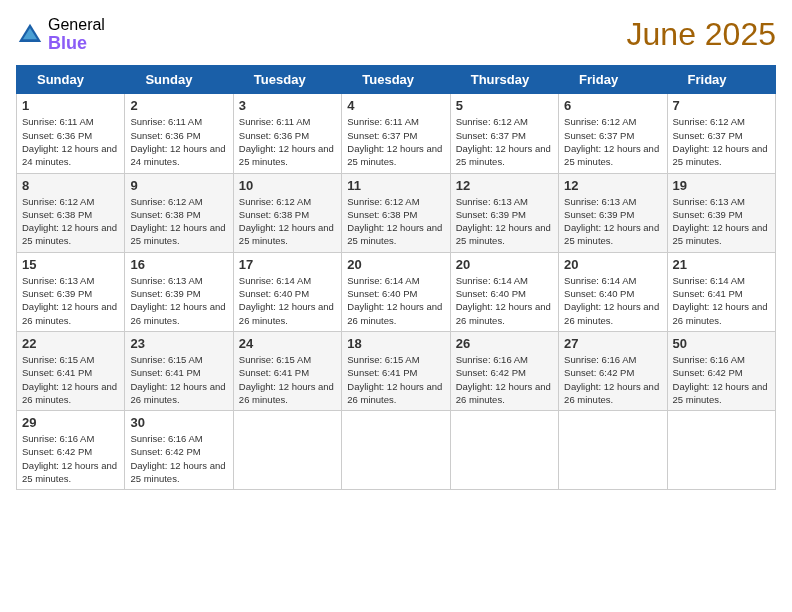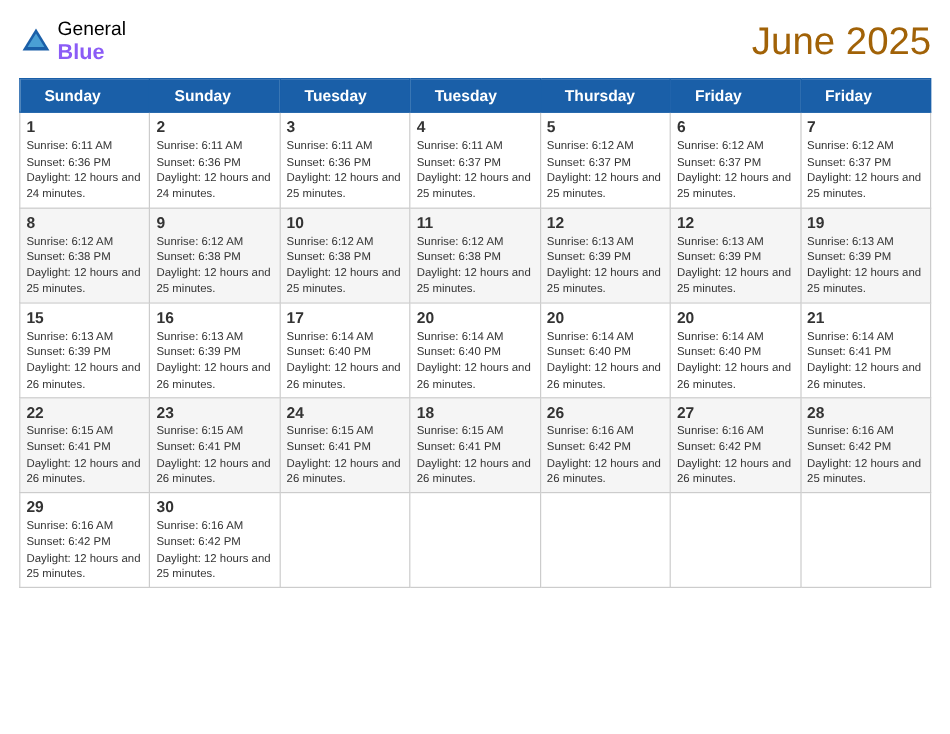--- a/index.html
+++ b/index.html
@@ -238,21 +238,21 @@
         </td>
         <td>
           <span class="day-num">26</span>
           <div class="day-info">Sunrise: 6:16 AM<br>Sunset: 6:42 PM<br>Daylight: 12 hours and 26 minutes.</div>
         </td>
         <td>
           <span class="day-num">27</span>
           <div class="day-info">Sunrise: 6:16 AM<br>Sunset: 6:42 PM<br>Daylight: 12 hours and 26 minutes.</div>
         </td>
         <td>
-          <span class="day-num">28</span>
+          <span class="day-num">50</span>
           <div class="day-info">Sunrise: 6:16 AM<br>Sunset: 6:42 PM<br>Daylight: 12 hours and 25 minutes.</div>
         </td>
       </tr>
       <tr>
         <td>
           <span class="day-num">29</span>
           <div class="day-info">Sunrise: 6:16 AM<br>Sunset: 6:42 PM<br>Daylight: 12 hours and 25 minutes.</div>
         </td>
         <td>
           <span class="day-num">30</span>

